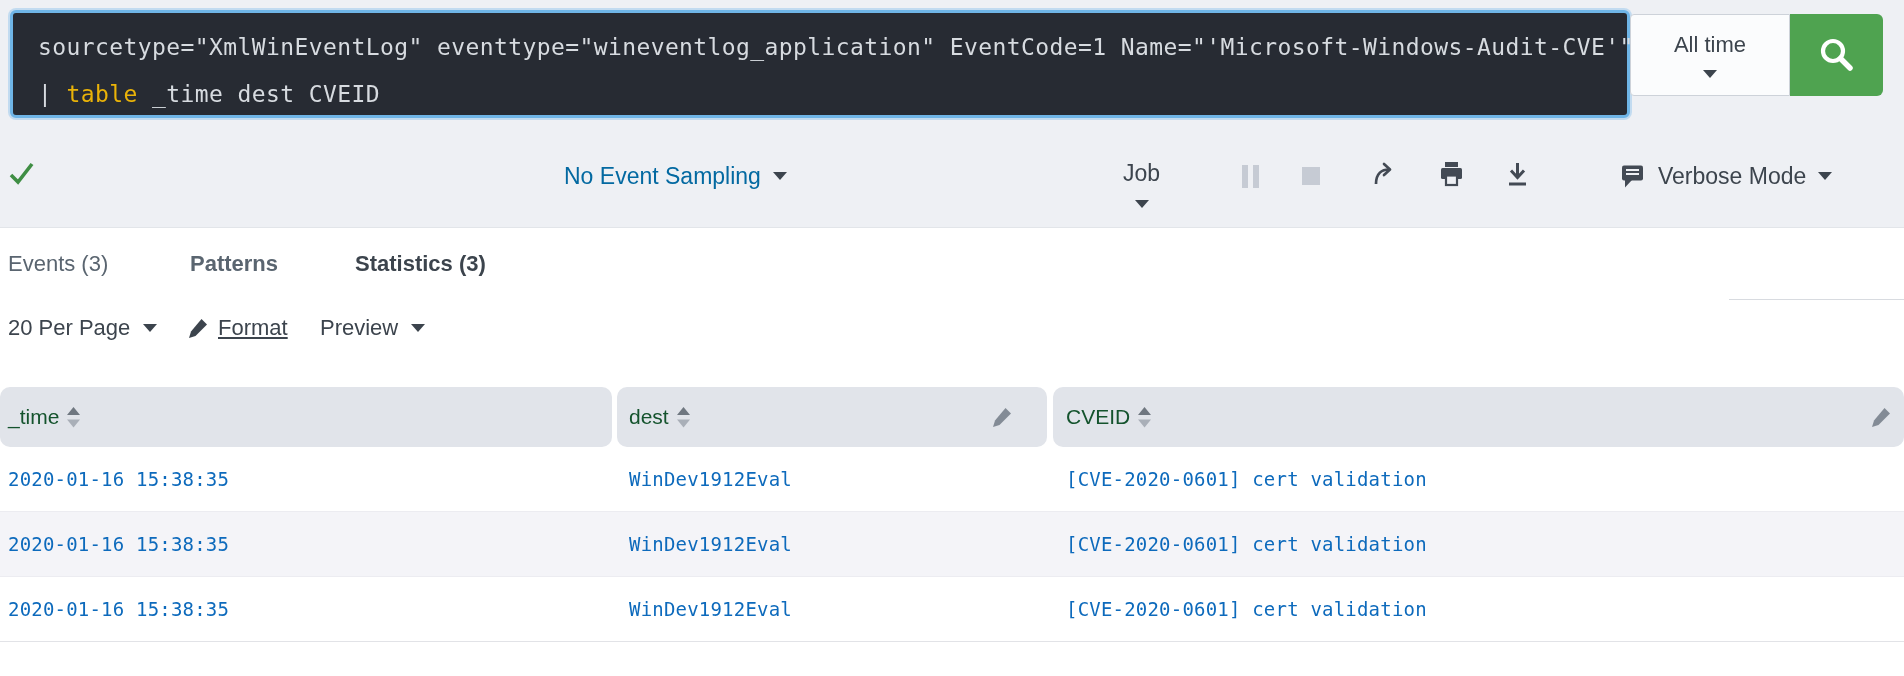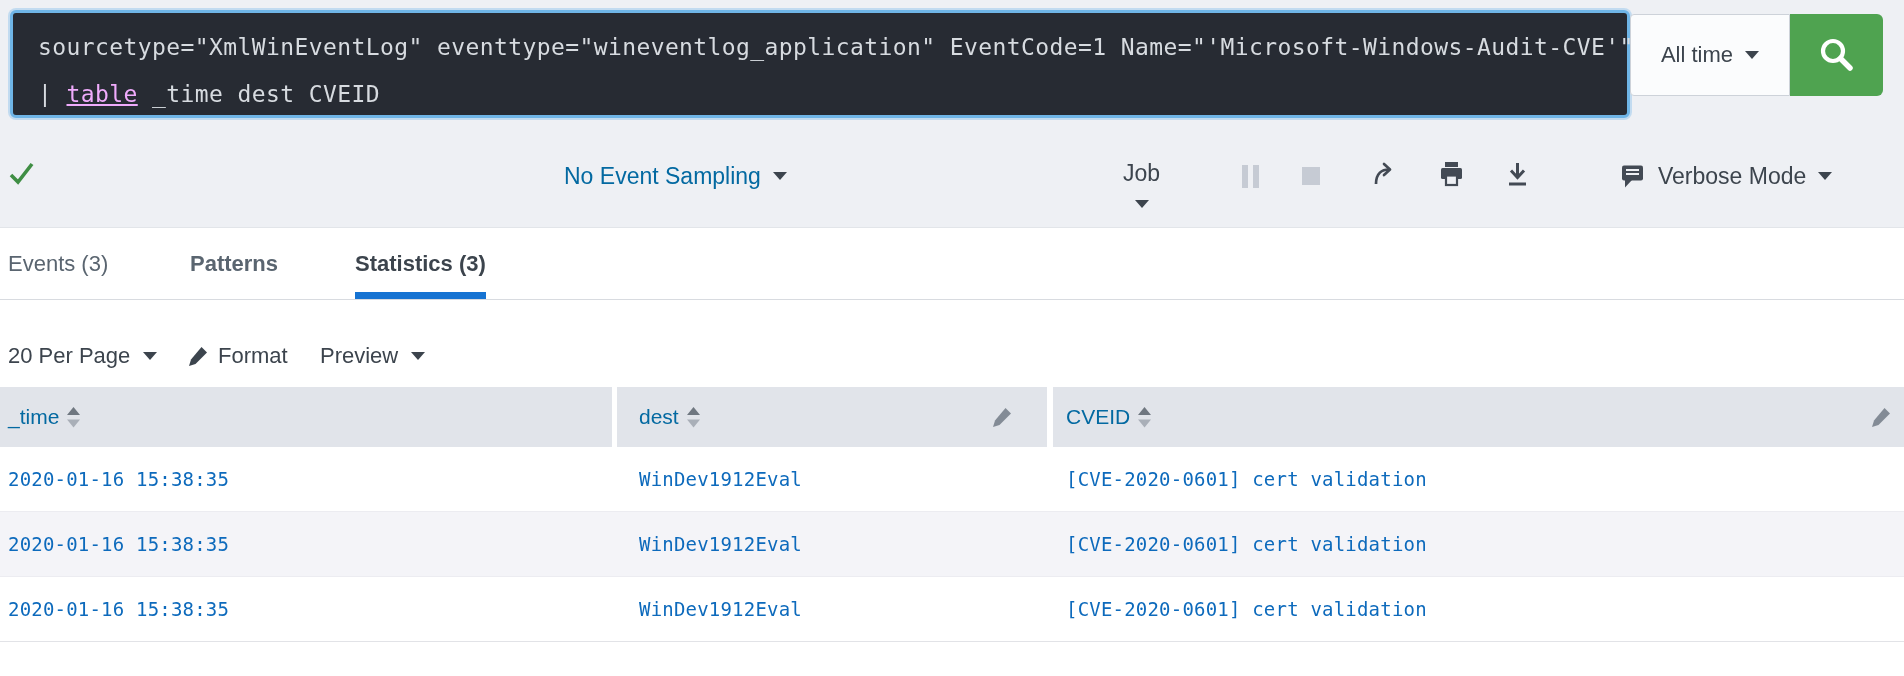--- a/index.html
+++ b/index.html
@@ -11,26 +11,26 @@
   .top-panel { position:absolute; left:0; top:0; width:1904px; height:228px;
                background:#eef0f4; border-bottom:1px solid #e2e5e9; }
 
   .editor { position:absolute; left:10px; top:10px; width:1620px; height:108px;
             background:#272b33; border:3px solid #6fb5e7; border-radius:6px;
             box-shadow:0 0 0 2px rgba(111,181,231,.35); cursor:text; }
   .code { padding:11px 0 0 25px; }
   .code-line { font-family:"DejaVu Sans Mono","Liberation Mono",monospace;
                font-size:23px; line-height:47px; letter-spacing:0.4px;
                color:#d7dbe0; white-space:pre; }
-  .code-line .kw { color:#f0abfc;text-decoration:underline; }
+  .code-line .kw { color:#eab308; }
 
   .time-range { position:absolute; left:1630px; top:14px; width:160px; height:82px;
                 background:#fbfcfd; border:1px solid #cdd2d9; border-radius:4px 0 0 4px;
                 display:flex; align-items:center; justify-content:center; gap:12px;
-                font-size:22px; color:#3c444d; cursor:pointer; }
+                font-size:22px; color:#3c444d; cursor:pointer;flex-direction:column; }
   .search-btn { position:absolute; left:1790px; top:14px; width:93px; height:82px;
                 background:#4fa350; border:none; border-radius:0 6px 6px 0;
                 display:flex; align-items:center; justify-content:center; cursor:pointer; }
 
   .caret { width:0; height:0; border-left:7px solid transparent;
            border-right:7px solid transparent; border-top:8px solid #3c444d; }
 
   
   .st { position:absolute; display:flex; align-items:center; }
   .st-check   { left:8px;   top:160px; }
@@ -50,34 +50,34 @@
               background:#fff; border-bottom:1px solid #d8dbe0; }
   .tab { position:absolute; top:0; height:71px; display:flex; align-items:center;
          font-size:22px; color:#5a6570; cursor:pointer; }
   .tab-events { left:8px; }  .tab-patterns { left:190px;font-weight:bold; }
   .tab-stats { left:355px; } .tab-viz { left:570px; }
   .tab.active { color:#3c444d; font-weight:bold; }
   .tab.active::after { content:""; position:absolute; left:0; right:0; bottom:0;
                        height:7px; background:#1673d2; }
 
   
-  .results-toolbar { position:absolute; left:0; top:312px; width:1729px; height:87px; background:#fff; }
+  .results-toolbar { position:absolute; left:0; top:284px; width:1729px; height:87px; background:#fff; }
   .rt { position:absolute; top:31px; display:flex; align-items:center;
         font-size:22px; color:#3c444d; cursor:pointer; }
   .rt-perpage { left:8px;  gap:13px; }
-  .rt-format  { left:186px; gap:9px; }
+  .rt-format  { left:186px; gap:9px;text-decoration:underline; }
   .rt-preview { left:320px; gap:13px; }
 
   
   .stats-table { position:absolute; left:0; top:387px; width:1904px; }
   .hrow { position:relative; height:60px; background:#fff; }
   .hcell { position:absolute; top:0; height:60px; background:#e1e4ea;
-           display:flex; align-items:center; gap:8px; font-size:21px; color:#0369a1; cursor:pointer; }
+           display:flex; align-items:center; gap:8px; font-size:21px; color:#14532d; cursor:pointer;border-radius:10px; }
   .c1 { left:0;      width:612px; padding-left:8px;  }
-  .c2 { left:617px;  width:430px; padding-left:22px; }
+  .c2 { left:617px;  width:430px; padding-left:12px; }
   .c3 { left:1053px; width:851px; padding-left:13px; }
   .hpencil { position:absolute; top:19px; cursor:pointer; }
   .hp2 { right:34px; } .hp3 { right:12px; }
 
   .trow { position:relative; height:65px; background:#fff; border-bottom:1px solid #ececf1; }
   .trow.alt { background:#f4f4f8; }
   .trow.last { border-bottom:1px solid #e2e3e7; }
   .tcell { position:absolute; top:0; height:100%; display:flex; align-items:center;
            font-family:"DejaVu Sans Mono","Liberation Mono",monospace;
            font-size:19px; letter-spacing:0.2px; color:#0d6abc; cursor:pointer; }

